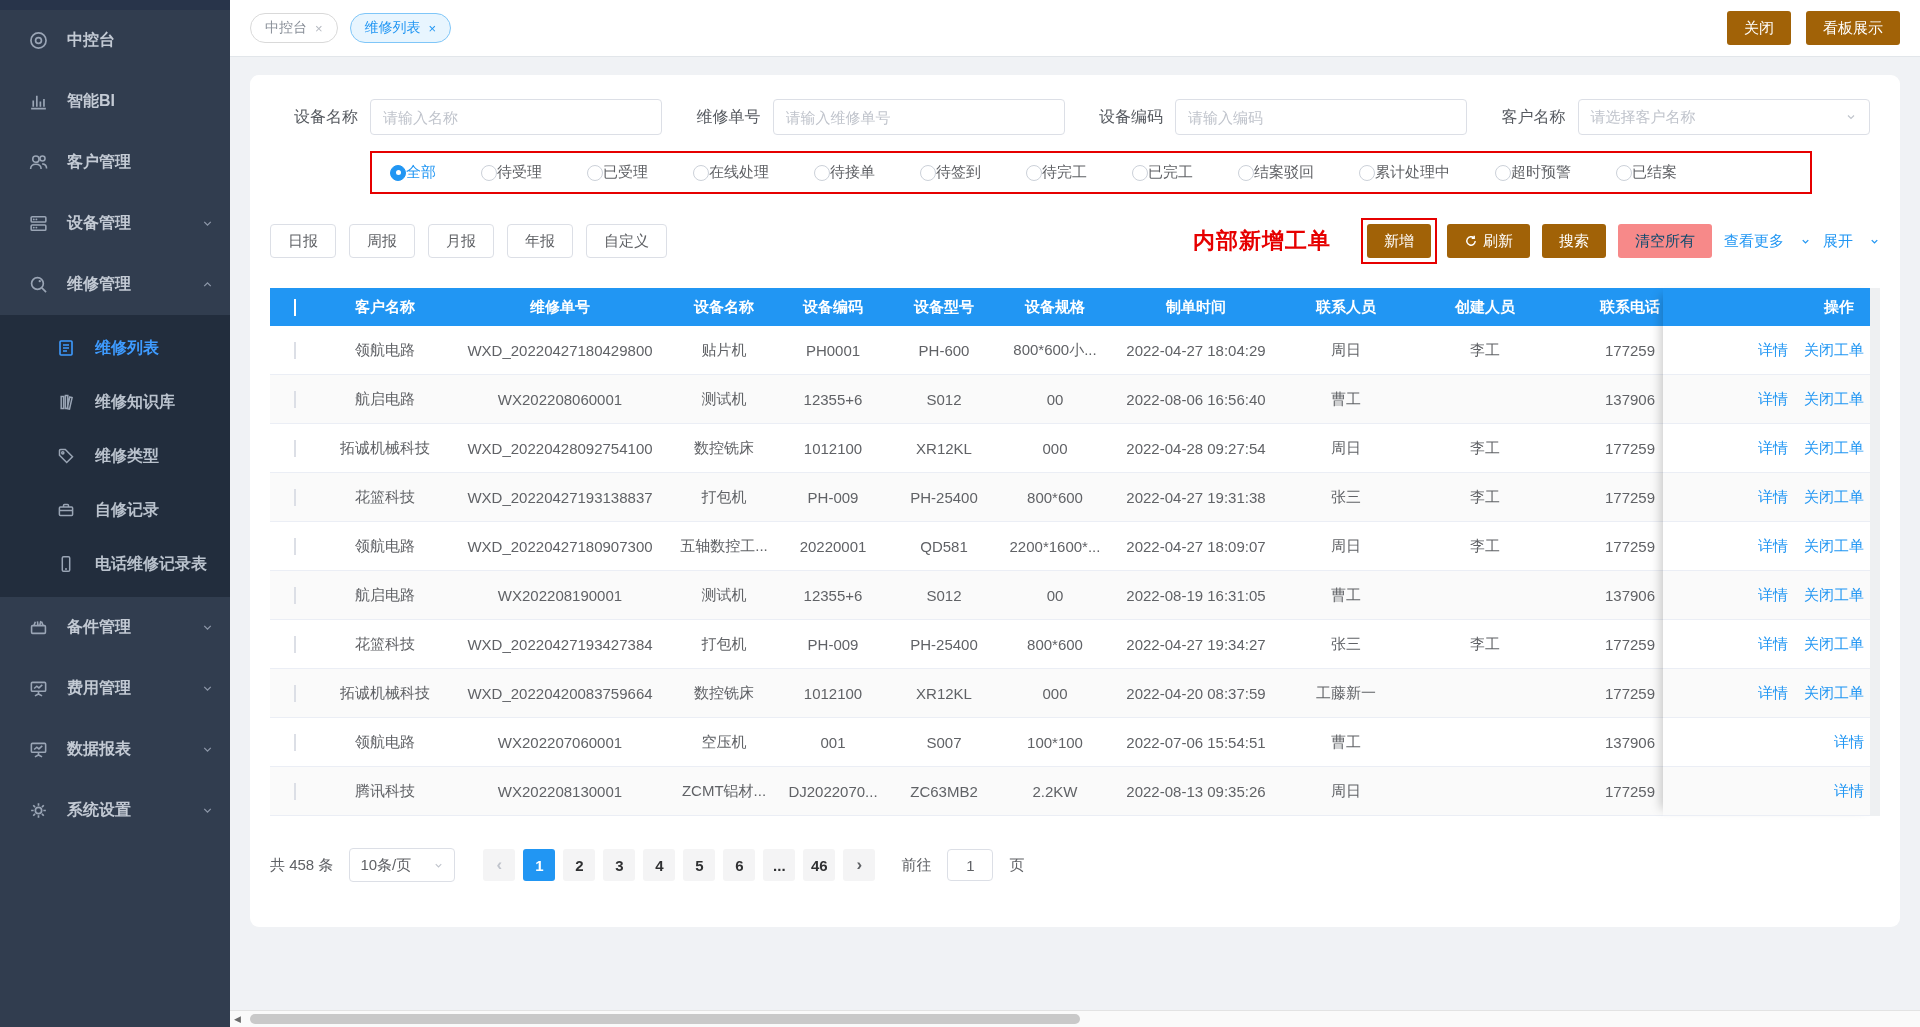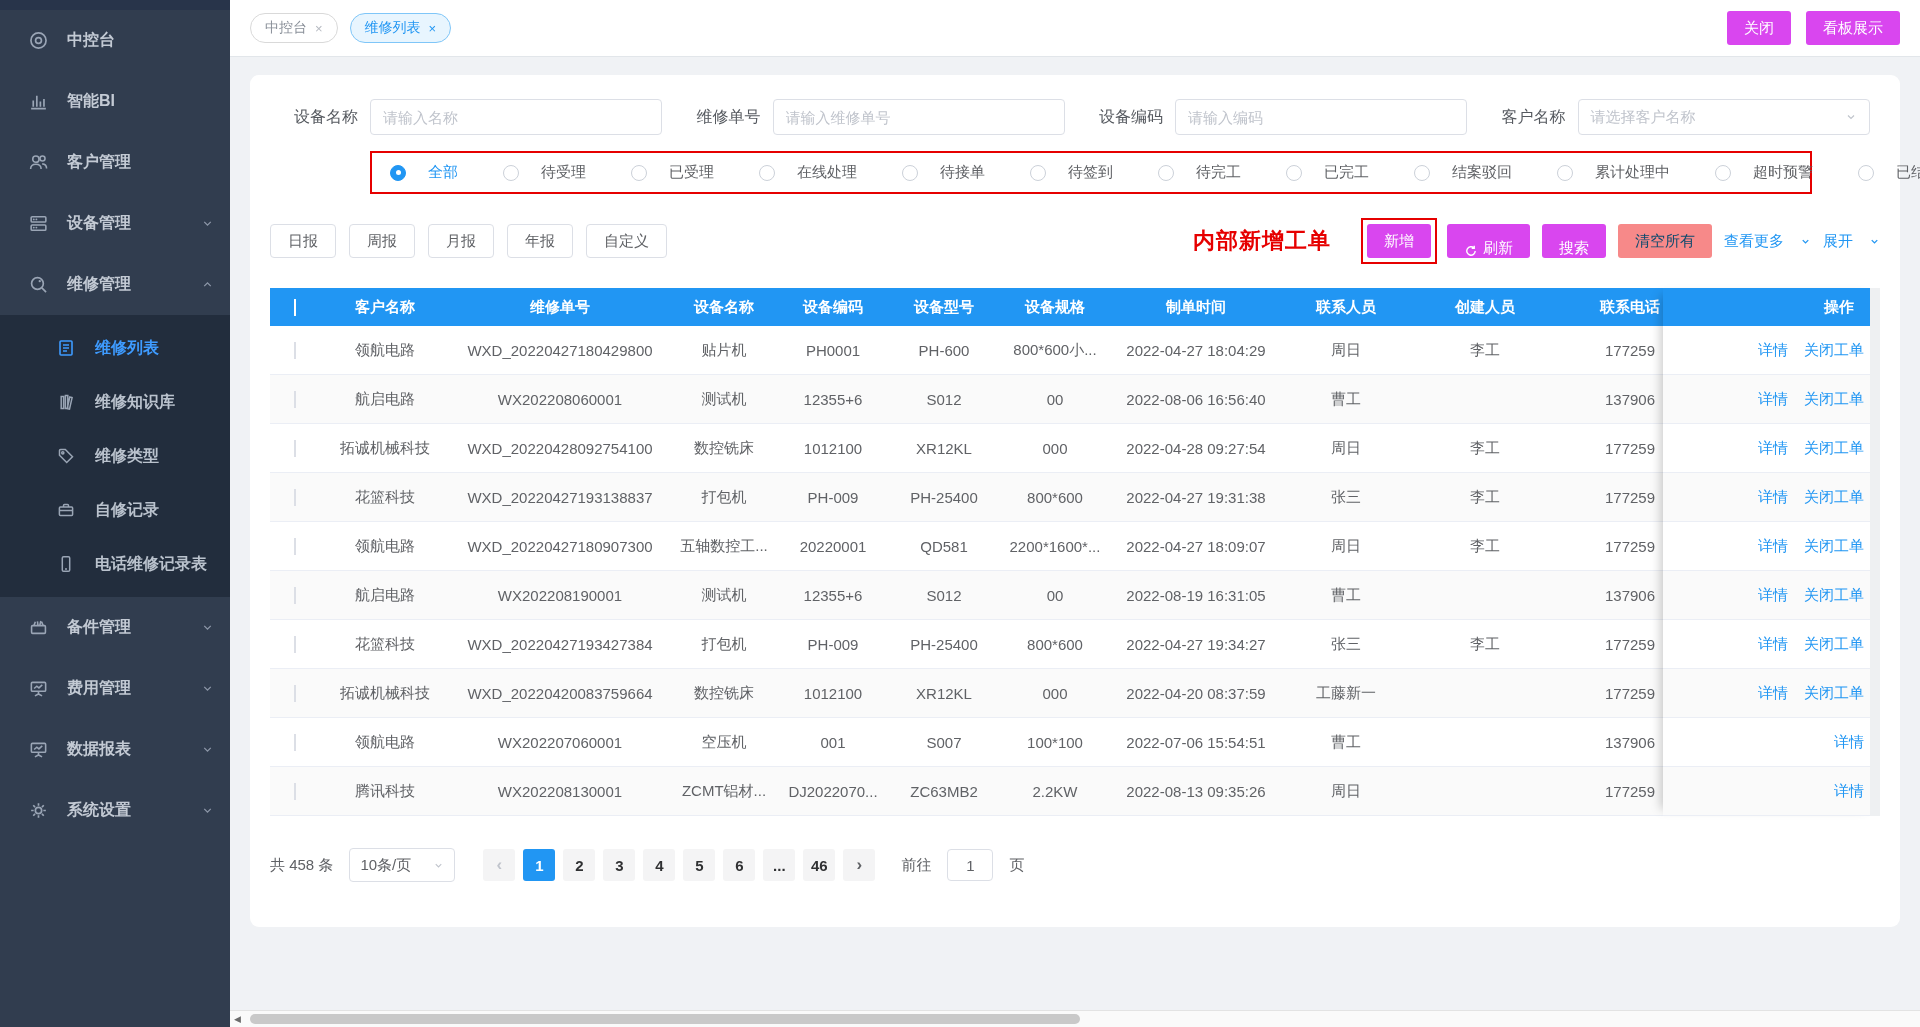--- a/index.html
+++ b/index.html
@@ -30,21 +30,21 @@
     display:flex; align-items:center; padding:0 20px; flex:none; }
   .tab-pill { height:30px; border-radius:15px; display:inline-flex; align-items:center;
     padding:0 14px; font-size:14px; margin-right:12px; cursor:pointer;
     border:1px solid #d9d9d9; color:#8a9099; background:#fff; }
   .tab-pill .x { margin-left:8px; font-size:13px; color:#b5b9c0; }
   .tab-pill.active { background:#e8f5fe; border-color:#7fc6f8; color:#2196f3; }
   .tab-pill.active .x { color:#2196f3; }
   .top-actions { margin-left:auto; display:flex; gap:15px; }
   .btn { height:34px; border:none; border-radius:3px; font-size:15px; cursor:pointer;
     padding:0 17px; font-family:inherit; }
-  .btn-blue { background:#d946ef; color:#fff; }
+  .btn-blue { background:#a16207; color:#fff; }
   .btn-salmon { background:#f78989; color:#0c4a6e; }
   .btn-plain { background:#fff; border:1px solid #dcdfe6; color:#606266; border-radius:4px; }
 
   .content { flex:1; position:relative; }
   .card { margin:18px 20px; background:#fff; border-radius:9px; padding:24px 20px 26px; min-height:852px; }
 
   
   .filters { display:flex; }
   .field { flex:1; display:flex; align-items:center; }
   .field label { width:88px; text-align:right; margin-right:12px; color:#55595f; font-size:16px; flex:none; }
@@ -52,33 +52,33 @@
     padding:0 12px; font-size:15px; color:#606266; outline:none; font-family:inherit; }
   .field input::placeholder { color:#c0c4cc; }
   .select-box { width:292px; height:36px; border:1px solid #dcdfe6; border-radius:4px;
     display:flex; align-items:center; justify-content:space-between; padding:0 12px; cursor:pointer; }
   .select-box .ph { color:#c0c4cc; font-size:15px; }
   .select-box svg { width:12px; height:12px; color:#c0c4cc; }
 
   
   .radio-box { margin:16px 0 0 100px; margin-right:68px; border:2px solid #e60000;
     padding:10px 18px; display:flex; align-items:center; gap:45px; }
-  .radio { display:flex; align-items:center; gap:22px; font-size:15px; color:#606266; cursor:pointer; white-space:nowrap; }
+  .radio { display:flex; align-items:center; gap:0; font-size:15px; color:#606266; cursor:pointer; white-space:nowrap; }
   .radio .dot { width:16px; height:16px; border:1px solid #ccd1d9; border-radius:50%;
     background:#fff; display:flex; align-items:center; justify-content:center; flex:none; }
   .radio.checked .dot { background:#2196f3; border-color:#2196f3; }
   .radio.checked .dot::after { content:''; width:5px; height:5px; border-radius:50%; background:#fff; }
   .radio.checked .lbl { color:#2196f3; }
 
   
   .report-row { margin-top:24px; display:flex; align-items:center; }
   .report-row .btn-plain { margin-right:13px; }
   .annotation { margin-left:auto; color:#e60000; font-size:22px; font-weight:700; letter-spacing:1px; margin-right:30px; }
   .add-box { border:2px solid #e60000; padding:4px; margin-right:10px; }
-  .tb-btn { margin-right:12px; display:inline-flex; align-items:flex-end; gap:5px; }
+  .tb-btn { margin-right:12px; display:inline-flex; align-items:center; gap:5px; }
   .tb-btn svg { width:14px; height:14px; }
   .link-blue { color:#2196f3; font-size:15px; display:inline-flex; align-items:center; gap:16px;
     margin-left:12px; cursor:pointer; white-space:nowrap; }
   .link-blue svg { width:11px; height:11px; }
 
   
   .table { margin-top:24px; position:relative; font-size:15px; color:#606266;
     --cols:50px 130px 220px 108px 110px 112px 110px 172px 128px 150px 140px 180px; }
   .t-head { display:grid; grid-template-columns:var(--cols); height:38px; background:#2196f3;
     color:#fff; font-weight:700; align-items:center; text-align:center; }

